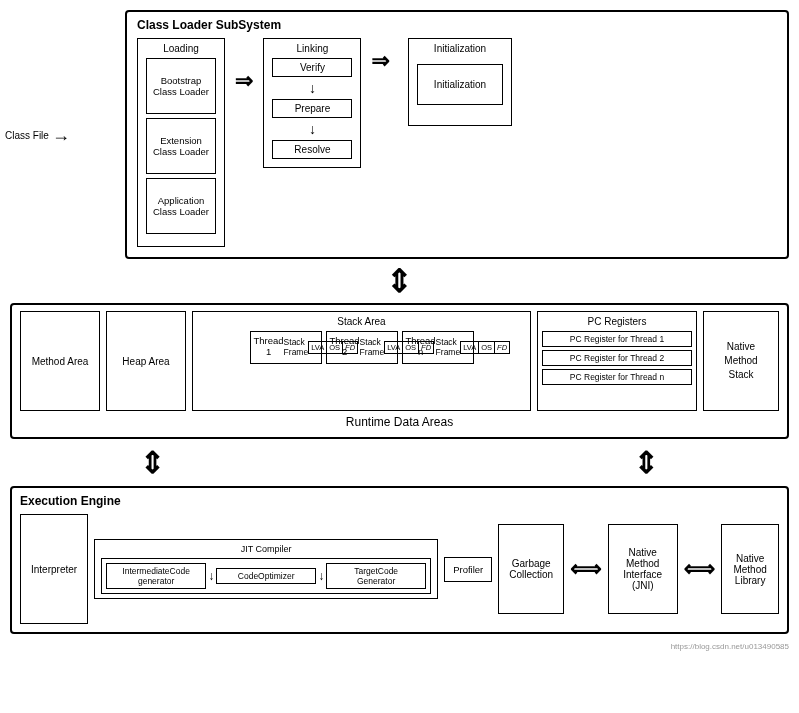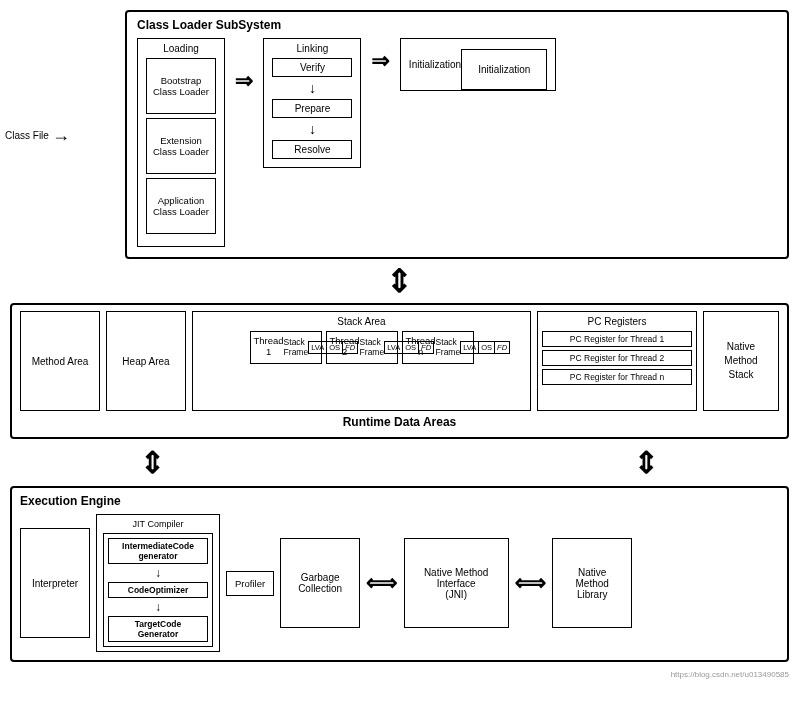--- a/index.html
+++ b/index.html
@@ -75,24 +75,25 @@
       font-size: 10px;
       width: 80px;
       background: #fff;
     }
     .link-arrow {
       font-size: 14px;
       line-height: 1;
     }
     .cl-init {
       border: 1px solid #000;
-      padding: 4px 8px 0;
-      display: flex;
-      flex-direction: row;
-      align-items: center;
+      padding: 4px 8px 20px;
+      display: flex;
+      flex-direction: column;
+      align-items: center;
+      margin-left: 8px;
     }
     .init-inner {
       border: 1px solid #000;
       padding: 14px 16px;
       margin-top: 6px;
       font-size: 10px;
       background: #fff;
     }
 
     
@@ -185,21 +186,21 @@
       text-align: center;
     }
 
     .native-stack-box {
       width: 76px;
       font-size: 10px;
     }
 
     .runtime-label {
       text-align: center;
-      font-weight: bold;
+      font-weight: normal;
       font-size: 12px;
       margin-top: 4px;
     }
 
     
     .execution-section {
       border: 2px solid #000;
       border-radius: 4px;
       padding: 6px 8px 8px;
     }
@@ -237,24 +238,23 @@
     }
     .jit-inner-row {
       display: flex;
       gap: 6px;
       align-items: center;
     }
     .jit-flow {
       border: 1px solid #000;
       padding: 4px;
       display: flex;
-      flex-direction: column;
+      flex-direction: row;
       align-items: center;
       gap: 2px;
-      font-weight: bold;
     }
     .jit-step {
       border: 1px solid #000;
       padding: 2px 6px;
       font-size: 8.5px;
       text-align: center;
       width: 100px;
     }
     .jit-small-arrow {
       font-size: 12px;

